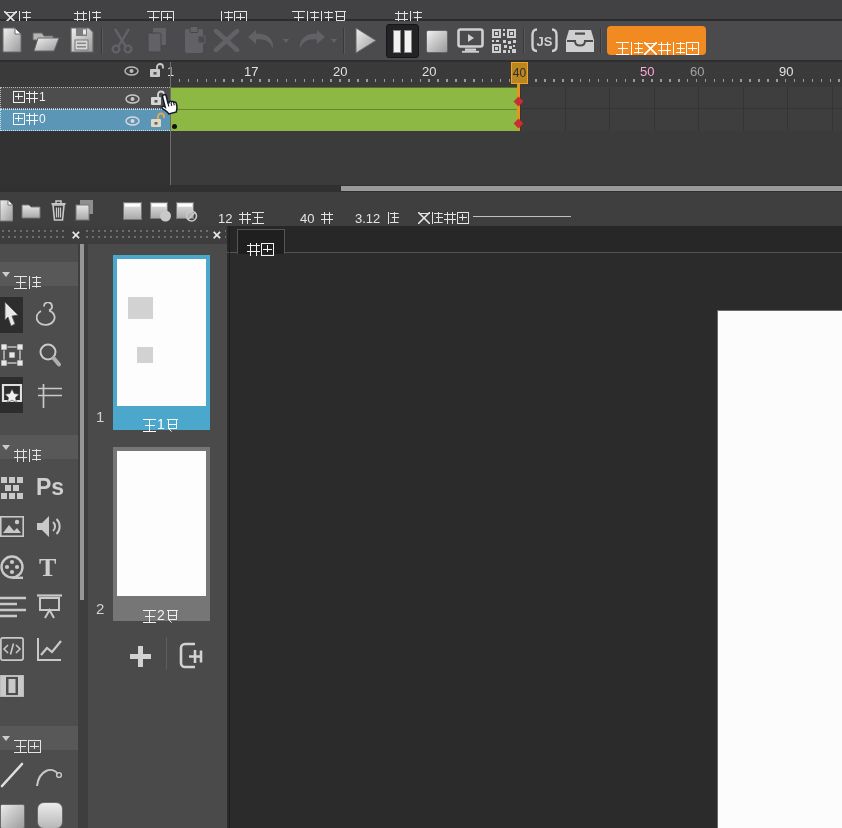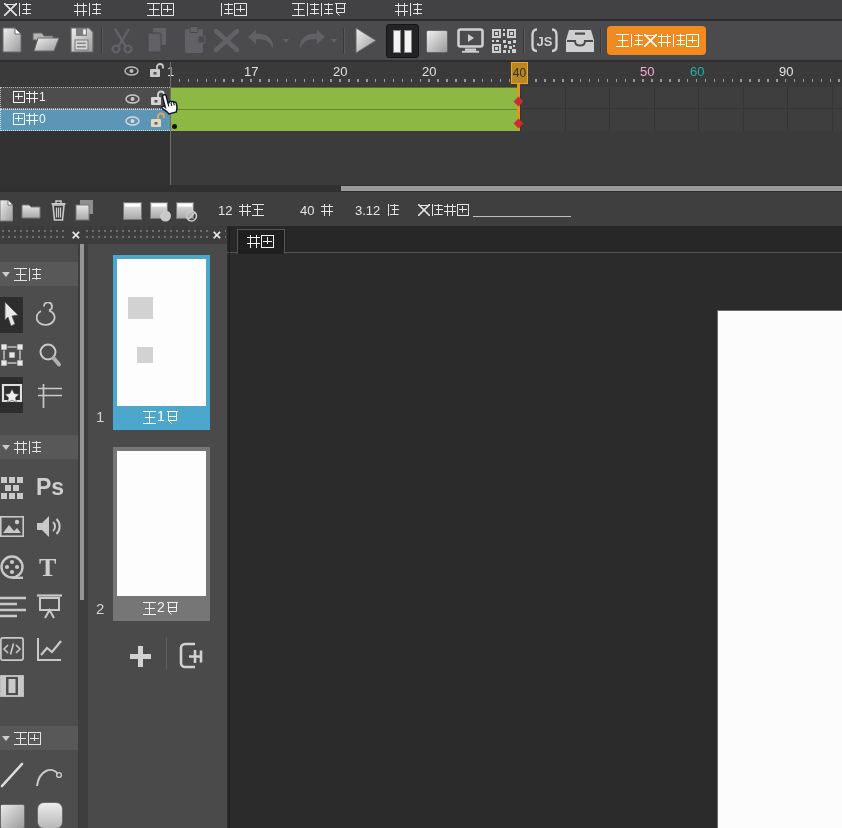--- a/index.html
+++ b/index.html
@@ -48,21 +48,21 @@
  background-repeat:no-repeat;}
 
 .gF{background:
  linear-gradient(currentColor,currentColor) 50% 0/84% 1.3px,
  linear-gradient(currentColor,currentColor) 16% 8%/1.2px 70%,
  linear-gradient(currentColor,currentColor) 84% 8%/1.2px 70%,
  linear-gradient(currentColor,currentColor) 50% 40%/68% 1.2px,
  linear-gradient(currentColor,currentColor) 50% 76%/68% 1.2px,
  linear-gradient(to bottom left,transparent 46%,currentColor 49%,currentColor 54%,transparent 57%) 22% 100%/30% 28%;
  background-repeat:no-repeat;}
-.txt{color:#e4e4e4;font-size:13px;line-height:13px;white-space:nowrap;}
+.txt{color:#e4e4e4;font-size:13px;line-height:13px;white-space:nowrap;margin-top:8px;}
 </style></head>
 <body>
 
 <div class="ab" style="left:0;top:0;width:842px;height:19px;background:#424244;border-bottom:2px solid #2c2c2c;">
  <div class="ab txt" style="left:4px;top:3px;"><i class="z w13 gD"></i><i class="z w13 gC"></i></div>
  <div class="ab txt" style="left:74px;top:3px;"><i class="z w13 gE"></i><i class="z w13 gC"></i></div>
  <div class="ab txt" style="left:147px;top:3px;"><i class="z w13 gB"></i><i class="z w13 gA"></i></div>
  <div class="ab txt" style="left:220px;top:3px;"><i class="z w13 gC"></i><i class="z w13 gA"></i></div>
  <div class="ab txt" style="left:292px;top:3px;"><i class="z w13 gB"></i><i class="z w13 gC"></i><i class="z w13 gC"></i><i class="z w13 gF"></i></div>
  <div class="ab txt" style="left:395px;top:3px;"><i class="z w13 gE"></i><i class="z w13 gC"></i></div>
@@ -198,21 +198,21 @@
 </div>
 </div>
 
 <div id="timeline" class="ab" style="left:0;top:62px;width:842px;height:130px;background:#3a3a3a;">
 
 <div class="ab" style="left:167px;top:2px;font-size:13px;color:#e2e2e2;">1</div>
 <div class="ab" style="left:244px;top:2px;font-size:13px;color:#e2e2e2;">17</div>
 <div class="ab" style="left:333px;top:2px;font-size:13px;color:#e2e2e2;text-align:center;">20</div>
 <div class="ab" style="left:422px;top:2px;font-size:13px;color:#e2e2e2;">20</div>
 <div class="ab" style="left:601px;top:2px;font-size:13px;color:#f9a8d4;margin-left:39px;">50</div>
-<div class="ab" style="left:690px;top:2px;font-size:13px;color:#14b8a6;">60</div>
+<div class="ab" style="left:690px;top:2px;font-size:13px;color:#a3a3a3;">60</div>
 <div class="ab" style="left:779px;top:2px;font-size:13px;color:#e2e2e2;">90</div>
 
 <div class="ab" style="left:170px;top:17px;width:672px;height:3px;background:repeating-linear-gradient(to right,#999 0 1.5px,transparent 1.5px 8.913px);"></div>
 
 <svg class="ab" style="left:124px;top:3px" width="15" height="12" viewBox="0 0 15 12">
 <ellipse cx="7.5" cy="6" rx="6.5" ry="4" fill="none" stroke="#b9b9b9" stroke-width="1.4"></ellipse>
 <circle cx="7.5" cy="6" r="2" fill="#b9b9b9"></circle>
     </svg>
 <svg class="ab" style="left:148px;top:0px" width="16" height="16" viewBox="0 0 16 16">
 <rect x="2" y="7" width="10" height="8" rx="1" fill="#c9c9c9"></rect>

